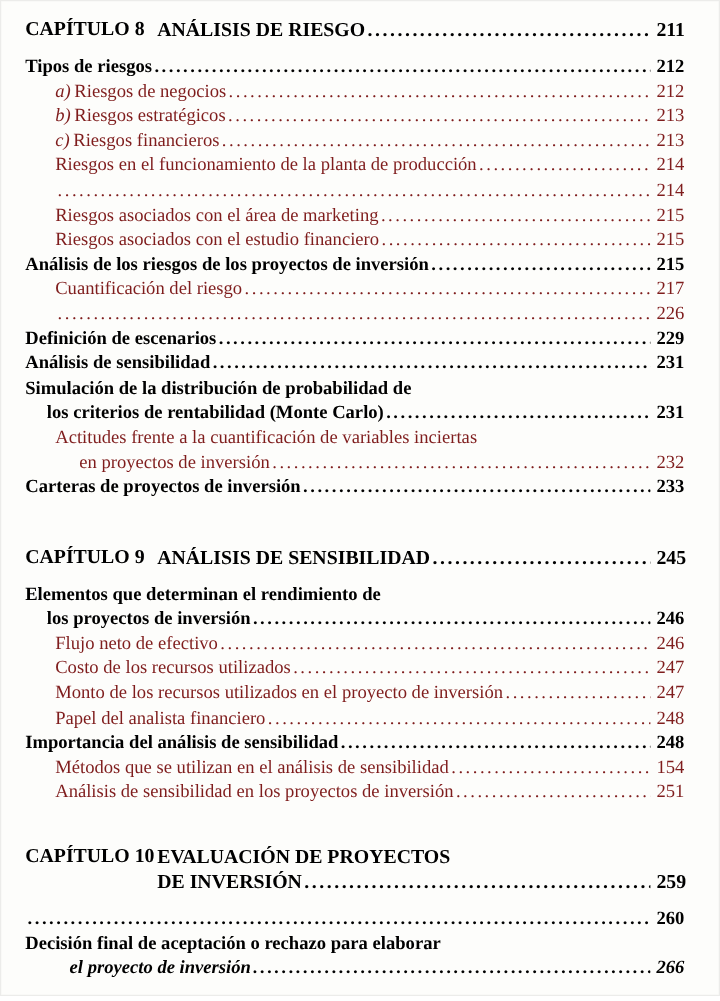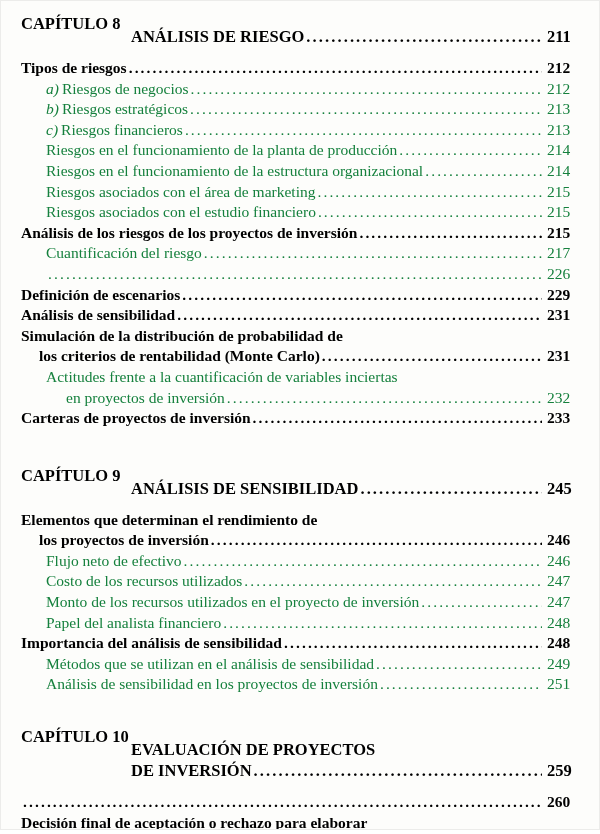--- a/index.html
+++ b/index.html
@@ -34,35 +34,35 @@
   .dots::after {
     content: "..........................................................................................................................................";
     letter-spacing: 2.1px;
   }
   .pg {
     flex: 0 0 auto;
     min-width: 30px;
     text-align: left;
     font-variant-numeric: lining-nums;
   }
-  .entry { color: #15803d; }
+  .entry { color: #7f1d1d; }
   .entry.bold, .chapter { color: #000; font-weight: bold; }
   .indent-0 { padding-left: 0; }
   .indent-1 { padding-left: 18px; }
   .indent-2 { padding-left: 25px; }
   .indent-3 { padding-left: 37px; font-style: italic; }
   .indent-4 { padding-left: 45px; }
   .chapter {
     display: flex;
     font-size: 16.5px;
     margin-bottom: 11px;
   }
   .chapter .row { font-size: 16.5px; line-height: 21px; }
   .ch-label { flex: 0 0 110px; white-space: nowrap; }
-  .ch-titles { flex: 1 1 auto; display: flex; flex-direction: column; min-width: 0; margin-top: 12px; }
+  .ch-titles { flex: 1 1 auto; display: flex; flex-direction: column; min-width: 0; }
   .toc-section + .toc-section { margin-top: 37px; }
   .toc-section:nth-child(3) { margin-top: 32px; }
 </style>
 </head>
 <body>
 
 <div class="page">
   <div>
       <section class="toc-section">
         <div class="chapter">
@@ -94,21 +94,20 @@
           <span class="txt"><i class="prefix">c)</i>Riesgos financieros</span>
           <span class="dots"></span>
           <span class="pg">213</span>
         </div>
         <div class="row entry indent-2">
           <span class="txt">Riesgos en el funcionamiento de la planta de producción</span>
           <span class="dots"></span>
           <span class="pg">214</span>
         </div>
         <div class="row entry indent-2">
-          <span class="txt">Riesgos en el funcionamiento de la estructura organizacional</span>
           <span class="dots"></span>
           <span class="pg">214</span>
         </div>
         <div class="row entry indent-2">
           <span class="txt">Riesgos asociados con el área de marketing</span>
           <span class="dots"></span>
           <span class="pg">215</span>
         </div>
         <div class="row entry indent-2">
           <span class="txt">Riesgos asociados con el estudio financiero</span>
@@ -201,21 +200,21 @@
           <span class="pg">248</span>
         </div>
         <div class="row entry indent-0 bold">
           <span class="txt">Importancia del análisis de sensibilidad</span>
           <span class="dots"></span>
           <span class="pg">248</span>
         </div>
         <div class="row entry indent-2">
           <span class="txt">Métodos que se utilizan en el análisis de sensibilidad</span>
           <span class="dots"></span>
-          <span class="pg">249</span>
+          <span class="pg">154</span>
         </div>
         <div class="row entry indent-2">
           <span class="txt">Análisis de sensibilidad en los proyectos de inversión</span>
           <span class="dots"></span>
           <span class="pg">251</span>
         </div>
       </section>
       <section class="toc-section">
         <div class="chapter">
           <span class="ch-label">CAPÍTULO 10</span>

